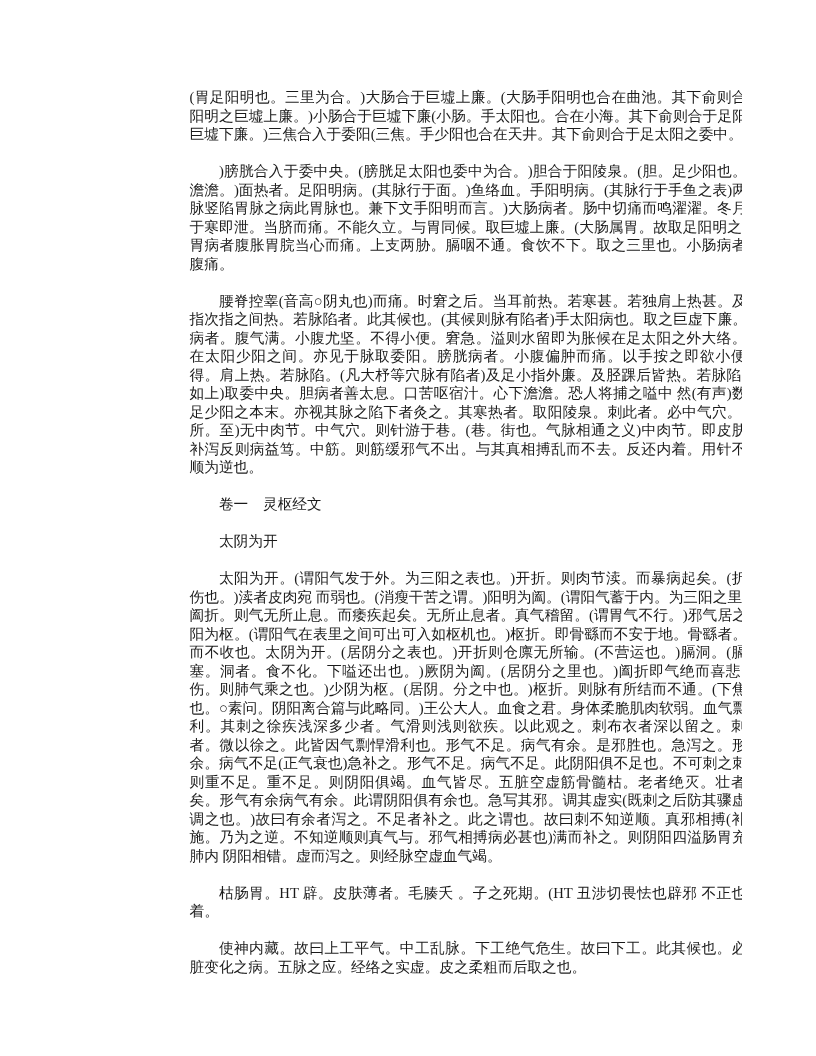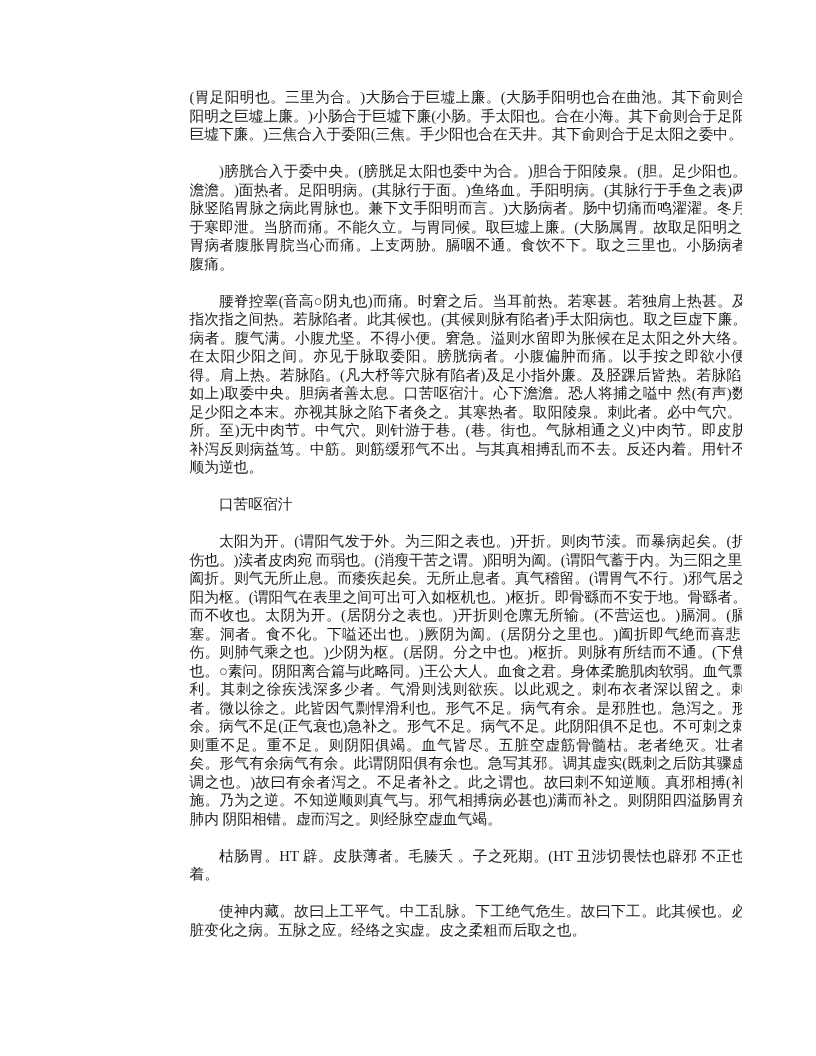--- a/index.html
+++ b/index.html
@@ -42,18 +42,19 @@
   }
 </style>
 </head>
 <body>
 
 <div class="page">
   <div class="doc-body">
     <p class="para no-indent">(胃足阳明也。三里为合。)大肠合于巨墟上廉。(大肠手阳明也合在曲池。其下俞则合于足阳明之巨墟上廉。)小肠合于巨墟下廉(小肠。手太阳也。合在小海。其下俞则合于足阳明之巨墟下廉。)三焦合入于委阳(三焦。手少阳也合在天井。其下俞则合于足太阳之委中。</p>
     <p class="para">)膀胱合入于委中央。(膀胱足太阳也委中为合。)胆合于阳陵泉。(胆。足少阳也。心下澹澹。)面热者。足阳明病。(其脉行于面。)鱼络血。手阳明病。(其脉行于手鱼之表)两跗上脉竖陷胃脉之病此胃脉也。兼下文手阳明而言。)大肠病者。肠中切痛而鸣濯濯。冬月重感于寒即泄。当脐而痛。不能久立。与胃同候。取巨墟上廉。(大肠属胃。故取足阳明之穴。)胃病者腹胀胃脘当心而痛。上支两胁。膈咽不通。食饮不下。取之三里也。小肠病者。小腹痛。</p>
     <p class="para">腰脊控睾(音高○阴丸也)而痛。时窘之后。当耳前热。若寒甚。若独肩上热甚。及手小指次指之间热。若脉陷者。此其候也。(其候则脉有陷者)手太阳病也。取之巨虚下廉。三焦病者。腹气满。小腹尤坚。不得小便。窘急。溢则水留即为胀候在足太阳之外大络。大络在太阳少阳之间。亦见于脉取委阳。膀胱病者。小腹偏肿而痛。以手按之即欲小便而不得。肩上热。若脉陷。(凡大杼等穴脉有陷者)及足小指外廉。及胫踝后皆热。若脉陷。(义如上)取委中央。胆病者善太息。口苦呕宿汁。心下澹澹。恐人将捕之嗌中 然(有声)数唾在足少阳之本末。亦视其脉之陷下者灸之。其寒热者。取阳陵泉。刺此者。必中气穴。(经气所。至)无中肉节。中气穴。则针游于巷。(巷。街也。气脉相通之义)中肉节。即皮肤痛。补泻反则病益笃。中筋。则筋缓邪气不出。与其真相搏乱而不去。反还内着。用针不审以顺为逆也。</p>
-    <h3 class="heading">口苦呕宿汁</h3>
+    <h2 class="heading">卷一　灵枢经文</h2>
+    <h3 class="heading">太阴为开</h3>
     <p class="para">太阳为开。(谓阳气发于外。为三阳之表也。)开折。则肉节渎。而暴病起矣。(折。损伤也。)渎者皮肉宛 而弱也。(消瘦干苦之谓。)阳明为阖。(谓阳气蓄于内。为三阳之里也。)阖折。则气无所止息。而痿疾起矣。无所止息者。真气稽留。(谓胃气不行。)邪气居之矣少阳为枢。(谓阳气在表里之间可出可入如枢机也。)枢折。即骨繇而不安于地。骨繇者。节缓而不收也。太阴为开。(居阴分之表也。)开折则仓廪无所输。(不营运也。)膈洞。(膈。隔塞。洞者。食不化。下嗌还出也。)厥阴为阖。(居阴分之里也。)阖折即气绝而喜悲。(肝伤。则肺气乘之也。)少阴为枢。(居阴。分之中也。)枢折。则脉有所结而不通。(下焦不通也。○素问。阴阳离合篇与此略同。)王公大人。血食之君。身体柔脆肌肉软弱。血气剽悍滑利。其刺之徐疾浅深多少者。气滑则浅则欲疾。以此观之。刺布衣者深以留之。刺大人者。微以徐之。此皆因气剽悍滑利也。形气不足。病气有余。是邪胜也。急泻之。形气有余。病气不足(正气衰也)急补之。形气不足。病气不足。此阴阳俱不足也。不可刺之刺之。则重不足。重不足。则阴阳俱竭。血气皆尽。五脏空虚筋骨髓枯。老者绝灭。壮者不复矣。形气有余病气有余。此谓阴阳俱有余也。急写其邪。调其虚实(既刺之后防其骤虚故宜调之也。)故曰有余者泻之。不足者补之。此之谓也。故曰刺不知逆顺。真邪相搏(补泻反施。乃为之逆。不知逆顺则真气与。邪气相搏病必甚也)满而补之。则阴阳四溢肠胃充郭肝肺内 阴阳相错。虚而泻之。则经脉空虚血气竭。</p>
     <p class="para">枯肠胃。HT 辟。皮肤薄者。毛腠夭 。子之死期。(HT 丑涉切畏怯也辟邪 不正也。薄着。</p>
     <p class="para">使神内藏。故曰上工平气。中工乱脉。下工绝气危生。故曰下工。此其候也。必审五脏变化之病。五脉之应。经络之实虚。皮之柔粗而后取之也。</p>
   </div>
 </div>
 
 </body></html>

